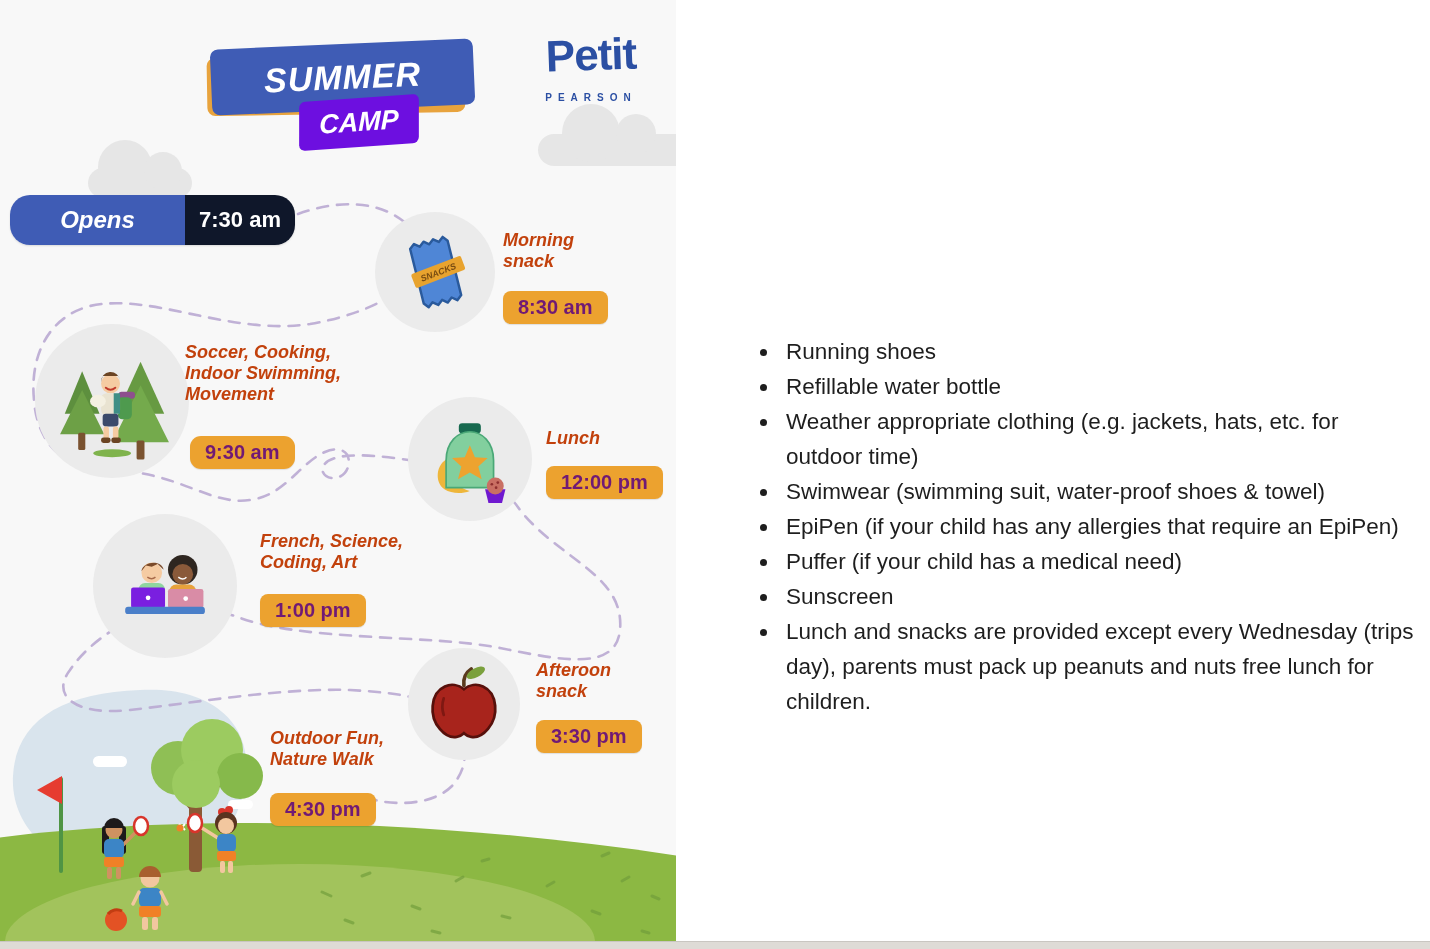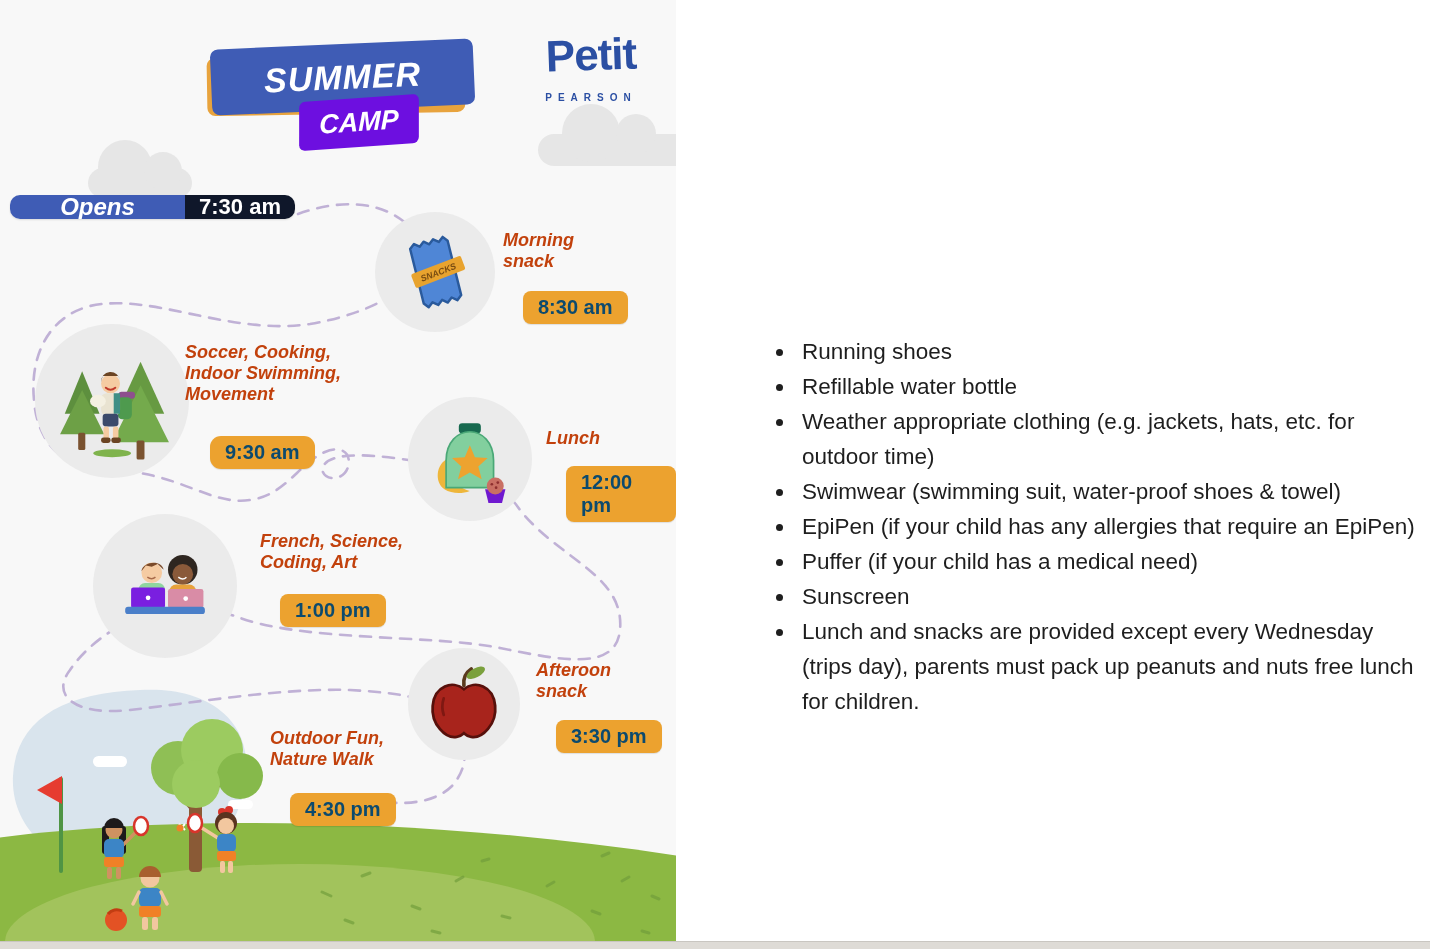--- a/index.html
+++ b/index.html
@@ -24,21 +24,21 @@
   .banner-shadow { position:absolute; left:207px; top:56px; width:258px; height:58px; background:#e8a33d; border-radius:8px; transform:rotate(-1deg); }
   .banner-blue   { position:absolute; left:211px; top:44px; width:263px; height:66px; background:#3f5cb5; border-radius:8px; transform:rotate(-2.5deg);
                    display:flex; align-items:center; justify-content:center; color:#fff; font-size:34px; font-weight:bold; font-style:italic; letter-spacing:1px; }
   .banner-purple { position:absolute; left:299px; top:98px; width:120px; height:49px; background:#6d0fe0; border-radius:6px; transform:rotate(-4deg) skewX(-4deg);
                    display:flex; align-items:center; justify-content:center; color:#fff; font-size:27px; font-weight:bold; font-style:italic; }
 
   .logo { position:absolute; left:528px; top:30px; width:126px; text-align:center; color:#2b4fa3; }
   .logo-name { font-size:44px; font-weight:bold; letter-spacing:-1px; transform:rotate(-2deg); }
   .logo-sub  { font-size:10px; font-weight:bold; letter-spacing:6px; margin-top:12px; }
 
-  .bar { position:absolute; height:24px; display:flex; border-radius:10px; overflow:hidden;
+  .bar { position:absolute; height:50px; display:flex; border-radius:20px; overflow:hidden;
          box-shadow:0 1px 2px rgba(0,0,0,.12);text-align:right; }
   .bar-label { flex:1; background:#3f5cb5; color:#fff; display:flex; align-items:center; justify-content:center;
                font-size:24px; font-weight:bold; font-style:italic; }
   .bar-time  { background:#0f172a; color:#fff; display:flex; align-items:center; justify-content:center;
                font-size:22px; font-weight:bold; }
   .opens-bar { left:10px; top:195px; width:285px; }
   .opens-bar .bar-time { width:110px; }
   .close-bar { left:290px; top:866px; width:275px; }
   .close-bar .bar-time { width:95px; }
 
@@ -51,36 +51,36 @@
   .circle svg { width:82%; height:82%; }
 
   .act { position:absolute; color:#c2410c; font-weight:bold; font-style:italic; font-size:18px; line-height:1.17; white-space:pre-line; }
   .lbl-0 { left:503px; top:230px; }
   .lbl-1 { left:185px; top:342px; }
   .lbl-2 { left:546px; top:428px; }
   .lbl-3 { left:260px; top:531px; }
   .lbl-4 { left:536px; top:660px; }
   .lbl-5 { left:270px; top:728px; }
 
-  .badge { position:absolute; background:#eca22f; color:#0c4a6e; font-weight:bold; font-size:20px;
-           padding:5px 15px; border-radius:8px; box-shadow:0 1px 1px rgba(0,0,0,.1);margin-left:20px; }
+  .badge { position:absolute; background:#eca22f; color:#701a75; font-weight:bold; font-size:20px;
+           padding:5px 15px; border-radius:8px; box-shadow:0 1px 1px rgba(0,0,0,.1); }
   .bdg-0 { left:503px; top:291px; }
   .bdg-1 { left:190px; top:436px;border-radius:11px; }
   .bdg-2 { left:546px; top:466px; }
   .bdg-3 { left:260px; top:594px; }
   .bdg-4 { left:536px; top:720px; }
   .bdg-5 { left:270px; top:793px; }
 
   
   .content { position:absolute; left:676px; top:0; width:754px; height:941px; background:#ffffff; }
   .heading { position:absolute; left:78px; top:200px; font-size:57px; font-weight:bold; color:#3d3d3d;
              letter-spacing:1.5px; -webkit-text-stroke:1.6px #3d3d3d; }
   .bring-list { position:absolute; left:78px; top:334px; width:662px; list-style:disc; padding-left:26px;
                 font-size:22.5px; line-height:35px; color:#1e1e1e; }
-  .bring-list li { padding-left:6px;margin-left:16px; }
+  .bring-list li { padding-left:6px; }
 
   .bottom-strip { position:absolute; left:0; top:941px; width:1430px; height:8px; background:#dedbd6; border-top:1px solid #c9c6c1; }
 </style>
 </head>
 <body>
 
 <div class="stage">
 
   <div class="poster">
 

